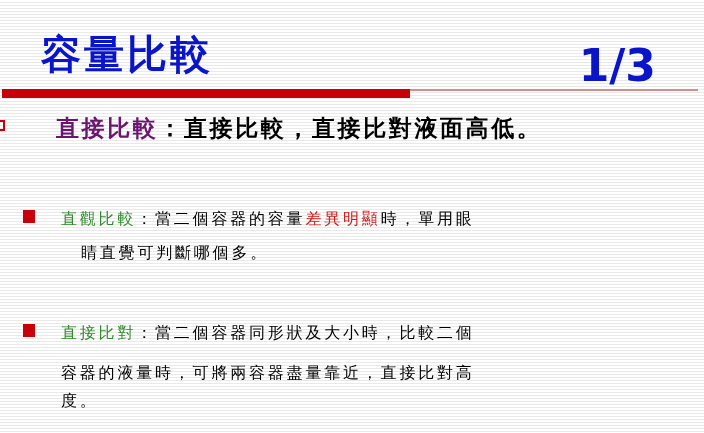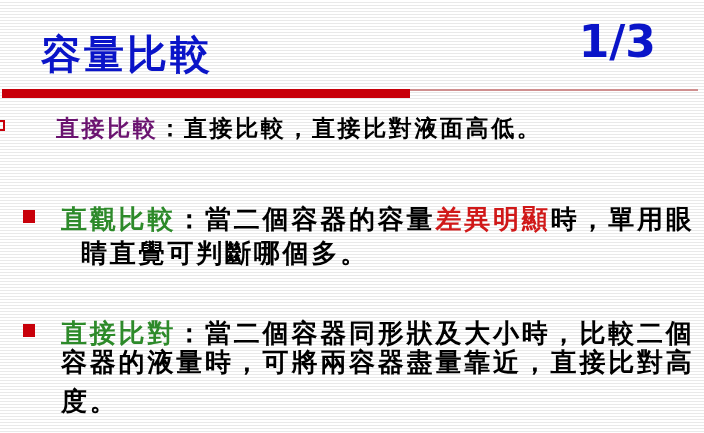--- a/index.html
+++ b/index.html
@@ -11,21 +11,21 @@
     color:#000;
   }
   .title {
     position:absolute; left:12px; top:28px;
     font-size:40px; font-weight:bold; color:var(--title-color);
     letter-spacing:3px; line-height:52px;
     font-family: "DejaVu Serif", serif;
     margin-left: 29px;
   }
   .page-num {
-    position:absolute; right:48px; top:16px;
+    position:absolute; right:48px; top:40px;
     font-size:44px; font-weight:bold; color:var(--title-color);
     font-family: "DejaVu Sans", "Liberation Sans", sans-serif;
     line-height:52px;
   }
   .rule-thick {
     position:absolute; left:2px; top:89px; width:408px; height:9px;
     background:var(--rule-color);
   }
   .rule-thin {
     position:absolute; left:410px; top:89px; width:288px; height:1.5px;
@@ -33,21 +33,21 @@
   }
   .main-bullet {
     position:absolute; left:-4px; top:120px; width:9px; height:11px;
     border:2px solid var(--rule-color); box-sizing:border-box; background:transparent;
   }
   .line {
     position:absolute; font-weight:bold; white-space:nowrap;
   }
   .l1 { left:24px; top:112px; font-size:23px; letter-spacing:2.6px; line-height:32px; }
   .sub {
-    position:absolute; font-weight:bold; font-size:26px; letter-spacing:2.8px;
+    position:absolute; font-weight:normal; font-size:16px; letter-spacing:2.8px;
     line-height:34px; white-space:nowrap;
   }
   .sq {
     position:absolute; width:12px; height:13px; background:var(--rule-color);
   }
   .purple { color:var(--term-color);margin-left:32px; }
   .green { color:var(--sub-term-color); }
   .red { color:var(--emph-color); }
 </style>
 </head>
@@ -67,15 +67,15 @@
   <div class="sq" style="left:23px; top:210px;"></div>
   <div class="sub" style="left:61px; top:202px;">
     <span class="green">直觀比較</span><span>：</span><span>當二個容器的容量</span><span class="red">差異明顯</span><span>時，單用眼</span>
   </div>
   <div class="sub" style="left:61px; top:236px;margin-left:20px;">睛直覺可判斷哪個多。</div>
 
   <div class="sq" style="left:23px; top:324px;"></div>
   <div class="sub" style="left:61px; top:316px;text-align:center;">
     <span class="green">直接比對</span><span>：</span><span>當二個容器同形狀及大小時，比較二個</span>
   </div>
-  <div class="sub" style="left:61px; top:345px;">容器的液量時，可將兩容器盡量靠近，直接比對高</div>
+  <div class="sub" style="left:61px; top:356px;">容器的液量時，可將兩容器盡量靠近，直接比對高</div>
   <div class="sub" style="left:61px; top:384px;">度。</div>
 </div>
 
 </body></html>

